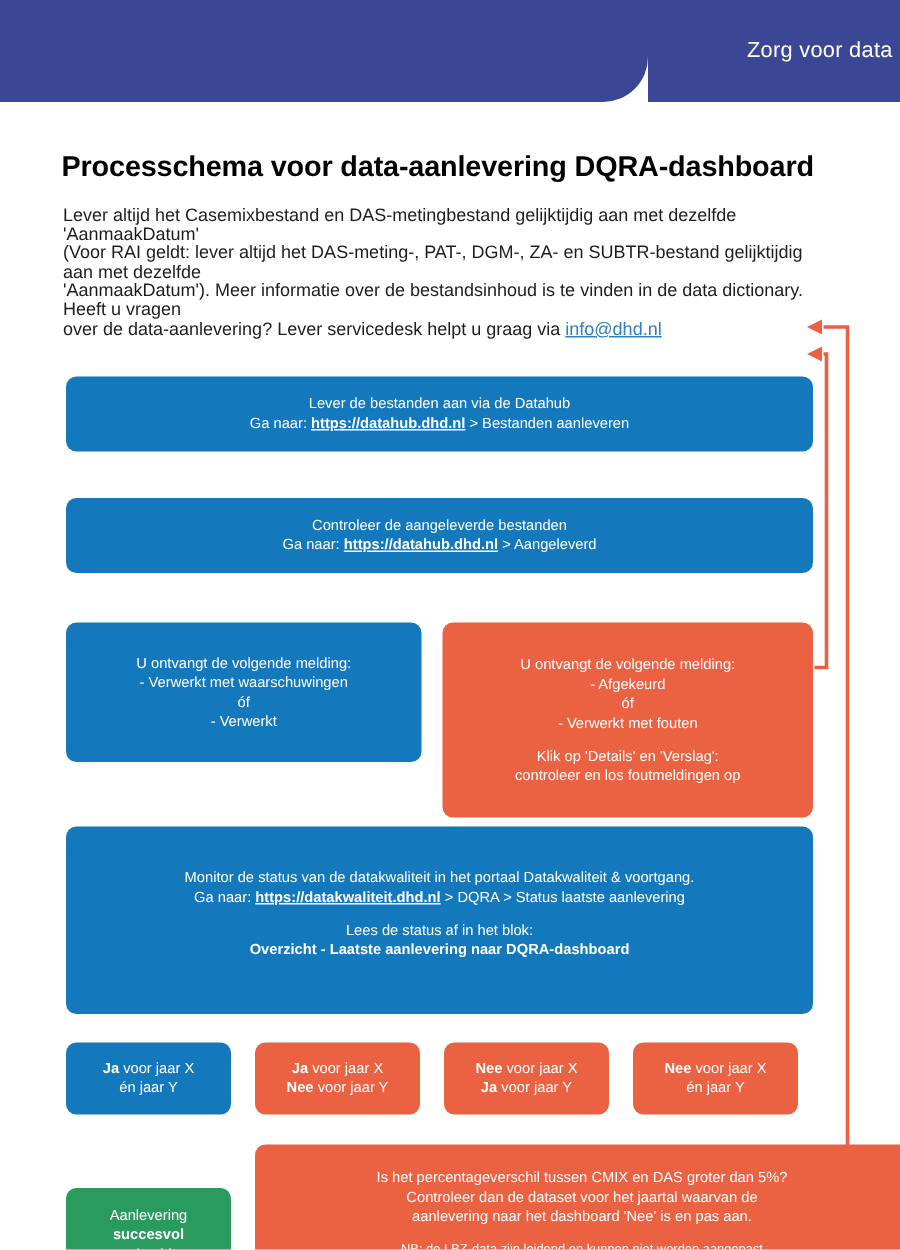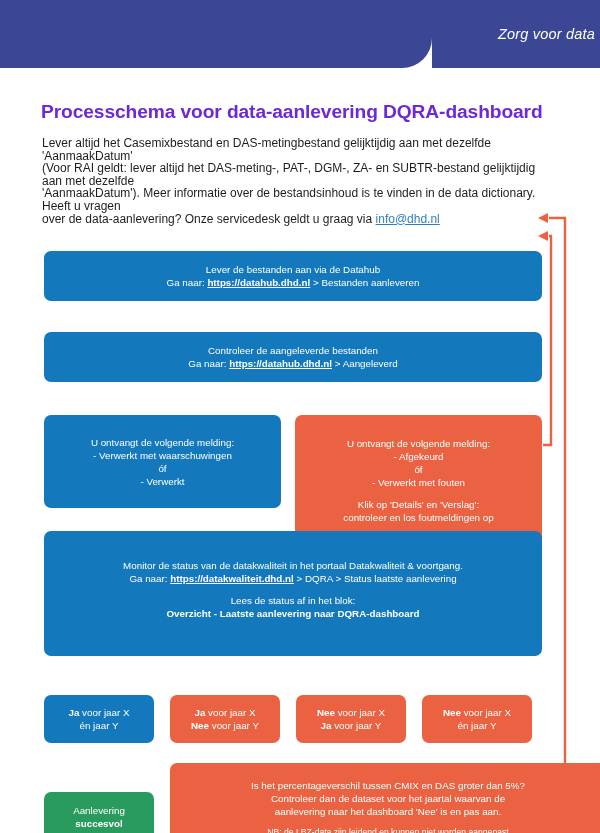--- a/index.html
+++ b/index.html
@@ -14,21 +14,20 @@
     overflow: hidden;
     position: relative;
   }
 
   
   .header {
     position: absolute;
     left: 0; top: 0;
     width: 600px;
     height: 68px;
-    font-style: italic;
   }
   .header-band {
     position: absolute;
     left: 0; top: 0;
     width: 432px;
     height: 68px;
     background: #3b4795;
     border-bottom-right-radius: 30px;
   }
   .header-band-right2 {
@@ -59,21 +58,21 @@
   }
 
   
   .page-title {
     position: absolute;
     left: 41px;
     top: 101px;
     width: 520px;
     font-size: 19.2px;
     font-weight: bold;
-    color: #6d28d9;
+    color: #000000;
     letter-spacing: -.1px;
   }
   .intro {
     position: absolute;
     left: 42px;
     top: 137px;
     width: 516px;
     font-size: 12px;
     line-height: 12.6px;
     color: #1d1d1b;
@@ -137,21 +136,21 @@
 </div>
 
 <div style="position:absolute;left:432px;top:0;width:0;height:0;"></div>
 
 <div class="page-title">Processchema voor data-aanlevering DQRA-dashboard</div>
 
 <div class="intro">
   <span>Lever altijd het Casemixbestand en DAS-metingbestand gelijktijdig aan met dezelfde 'AanmaakDatum'</span><br>
   <span>(Voor RAI geldt: lever altijd het DAS-meting-, PAT-, DGM-, ZA- en SUBTR-bestand gelijktijdig aan met dezelfde</span><br>
   <span>'AanmaakDatum'). Meer informatie over de bestandsinhoud is te vinden in de data dictionary. Heeft u vragen</span><br>
-  <span>over de data-aanlevering? Onze servicedesk geldt u graag via </span><a href="#">info@dhd.nl</a>
+  <span>over de data-aanlevering? Lever servicedesk helpt u graag via </span><a href="#">info@dhd.nl</a>
 </div>
 
 <svg class="connectors">
 
   <path d="M 543 445 L 551 445 L 551 236 L 549 236" fill="none" stroke="#ea6241" stroke-width="2.4"></path>
   <polygon points="548,231 548,241 538,236" fill="#ea6241"></polygon>
 
   <path d="M 543 768 L 565 768 L 565 218 L 549 218" fill="none" stroke="#ea6241" stroke-width="2.4"></path>
   <polygon points="548,213 548,223 538,218" fill="#ea6241"></polygon>
 </svg>
@@ -227,21 +226,21 @@
 <div class="box orange" style="left:295px; top:371px; width:247px; height:130px;">
   <span class="line t10">U ontvangt de volgende melding:</span>
   <span class="line t10">- Afgekeurd</span>
   <span class="line t10">óf</span>
   <span class="line t10">- Verwerkt met fouten</span>
   <span class="sp"></span>
   <span class="line t10">Klik op 'Details' en 'Verslag':</span>
   <span class="line t10">controleer en los foutmeldingen op</span>
 </div>
 
-<div class="box blue" style="left:44px; top:487px; width:498px; height:125px;">
+<div class="box blue" style="left:44px; top:507px; width:498px; height:125px;">
   <span class="line t10">Monitor de status van de datakwaliteit in het portaal Datakwaliteit &amp; voortgang.</span>
   <span class="line t10"><span>Ga naar: </span><span class="u">https://datakwaliteit.dhd.nl</span><span> &gt; DQRA &gt; Status laatste aanlevering</span></span>
   <span class="sp"></span>
   <span class="line t10">Lees de status af in het blok:</span>
   <span class="line t10 b">Overzicht - Laatste aanlevering naar DQRA-dashboard</span>
   <span class="sp"></span>
 </div>
 
 <div class="box blue" style="left:44px; top:651px; width:110px; height:48px;">
   <span class="line t10"><span class="b">Ja</span><span> voor jaar X</span></span>

